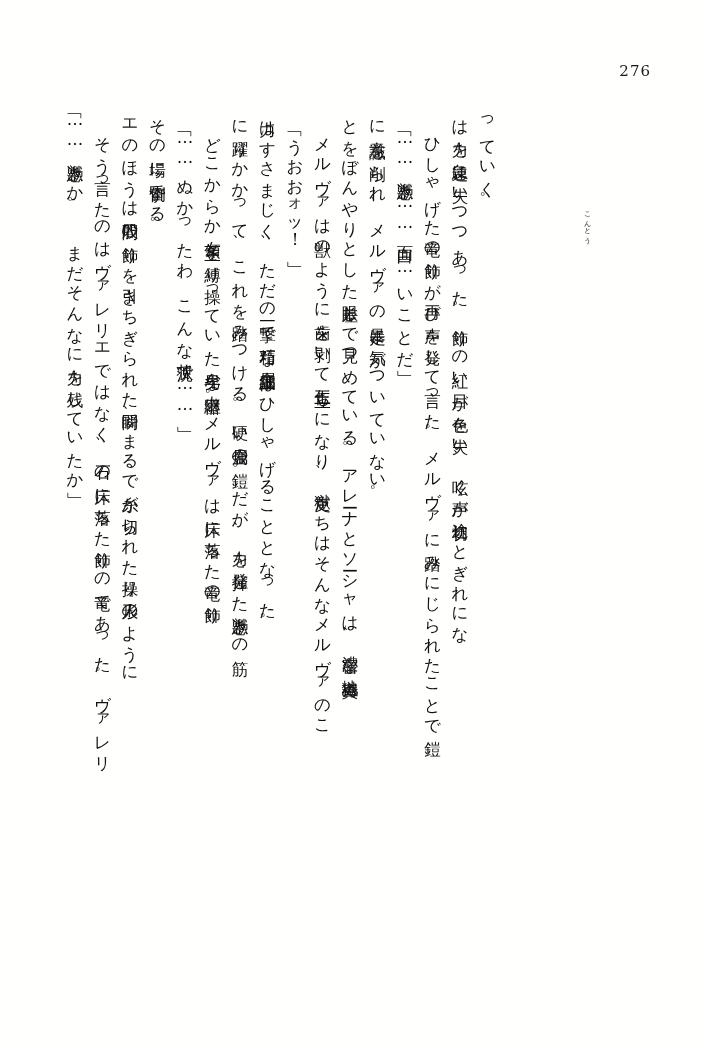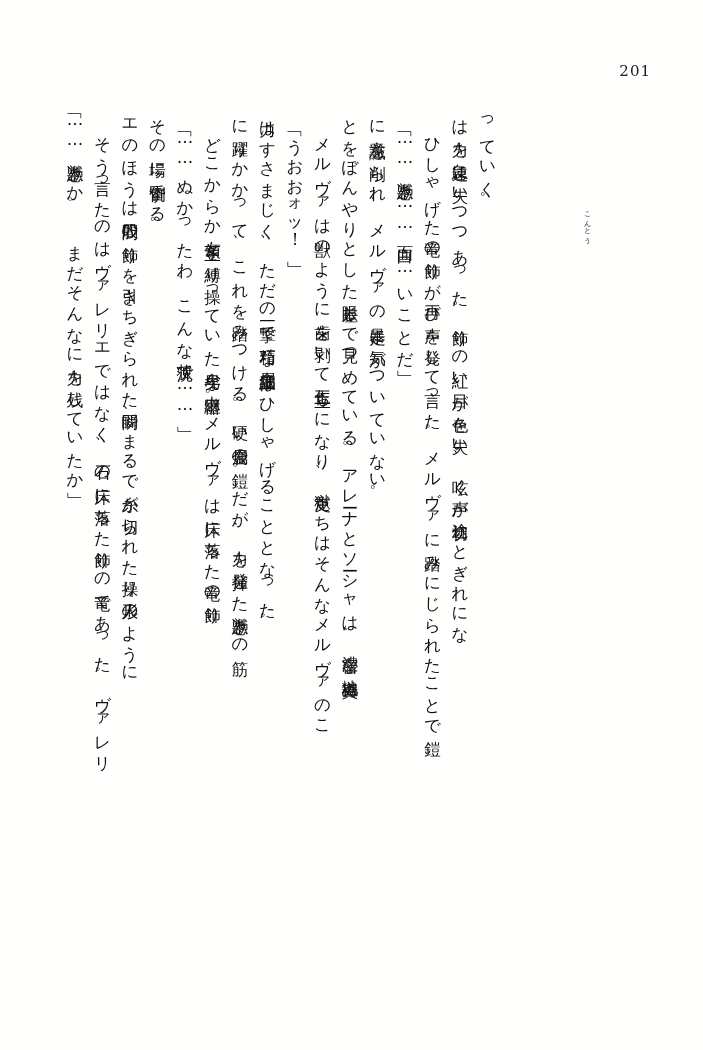--- a/index.html
+++ b/index.html
@@ -74,21 +74,21 @@
     line-height: 1;
     letter-spacing: 0.5px;
     color: #222;
   }
 </style>
 </head>
 <body>
 
 <div class="page">
 
-  <div class="page-number">201</div>
+  <div class="page-number">276</div>
 
   <div class="body-text">
     <div class="col">「……獣憑きか。 まだそんなに力を残していたか」</div>
     <div class="col indent">そう言ったのはヴァレリエではなく、石の床に落ちた飾りの竜であった。ヴァレリ</div>
     <div class="col">エのほうは股間の飾りを引きちぎられた瞬間、まるで糸が切られた操り人形のように</div>
     <div class="col">その場に昏倒する。</div>
     <div class="col indent">「……ぬかったわ。こんな状況で……」</div>
     <div class="col indent">どこからか女領主を縛り操っていた卑劣な中継器。メルヴァは床に落ちた竜の飾り</div>
     <div class="col">に躍りかかって、これを踏みつける。硬い金属の鎧。だが、力を発揮した獣憑きの筋</div>
     <div class="col">力はすさまじく、ただの一撃で精巧な金属細工はひしゃげることとなった。</div>

